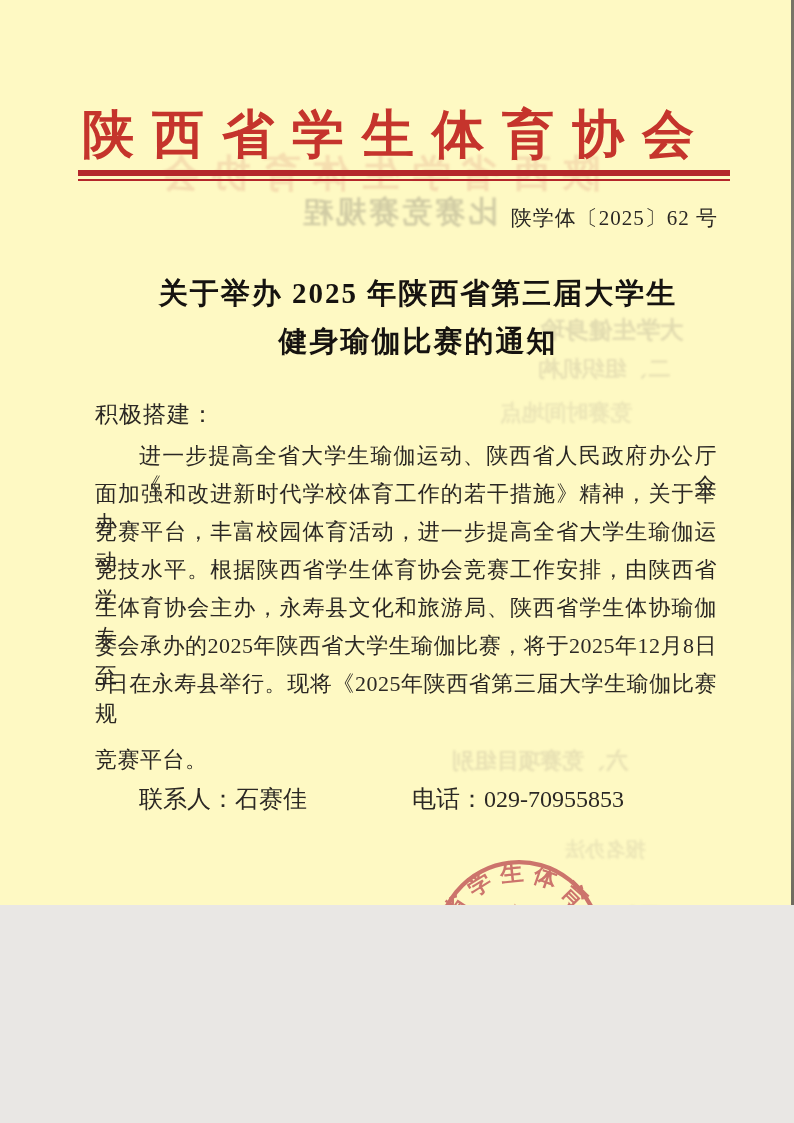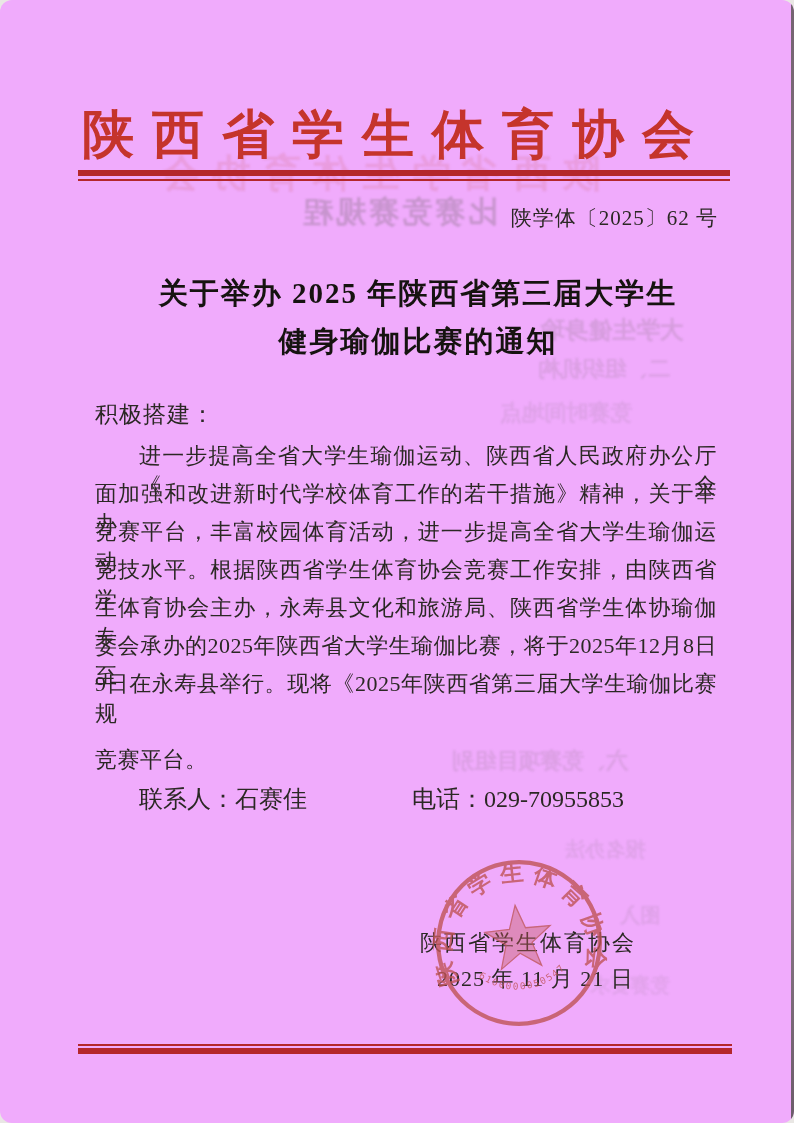--- a/index.html
+++ b/index.html
@@ -1,24 +1,23 @@
 <!DOCTYPE html>
 <html><head>
 <meta charset="utf-8">
 <style>
   html,body{margin:0;padding:0;background:#e9e7e4;}
   .page{
     position:relative;
-    width:794px;height:1123px;
+    width:794px;height:905px;
     margin:0 auto;
-    background:#f0abfc;
+    background:#fef9c3;
     overflow:hidden;
     font-family:"Liberation Serif","DejaVu Serif",serif;
     color:#2b2824;
-    border-radius:12px;
   }
   .letterhead{
     position:absolute;left:0;right:0;top:100px;
     text-align:center;
     font-size:52px;font-weight:bold;
     letter-spacing:18px;
     color:#c5342c;
     white-space:nowrap;
   }
   .rule{position:absolute;left:78px;width:652px;background:#b4272b;}

